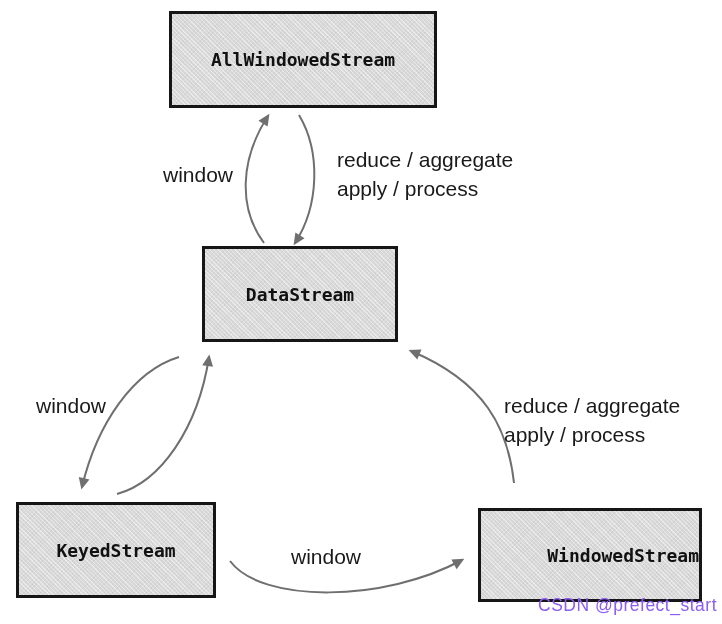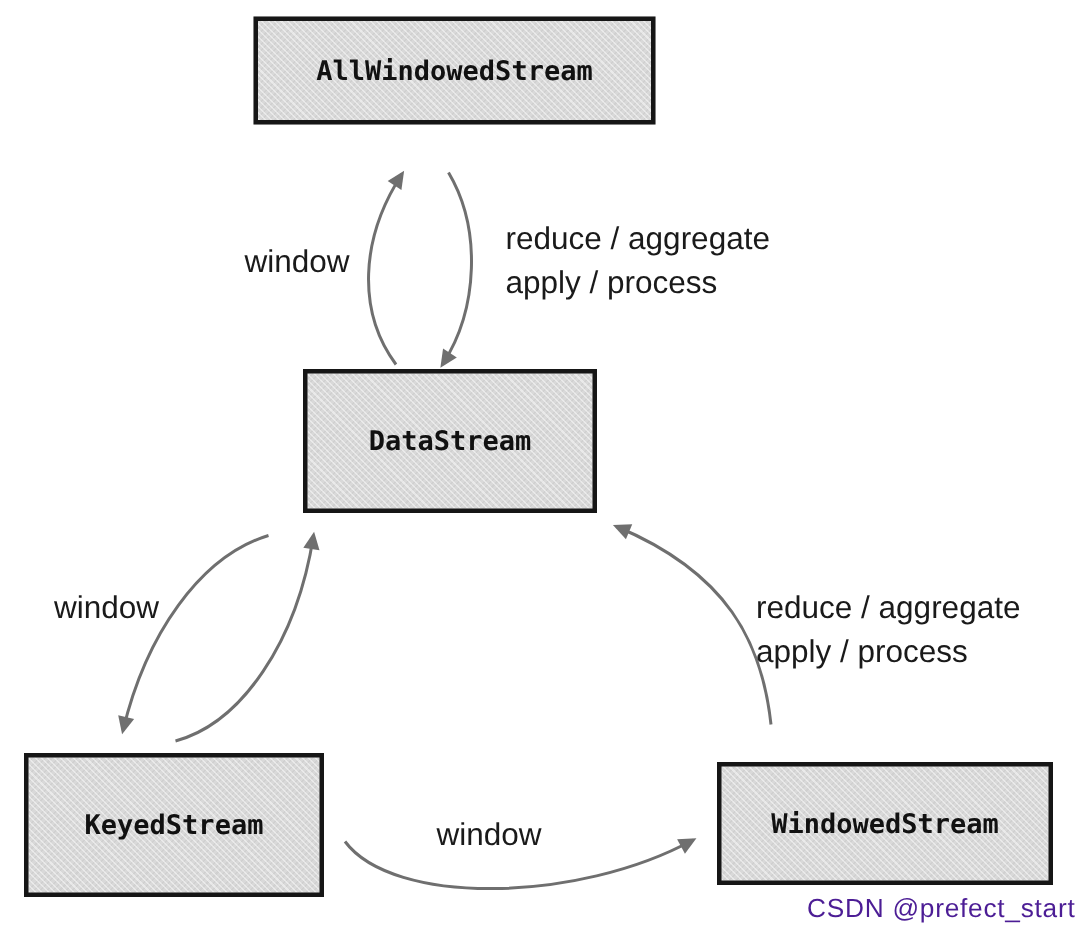--- a/index.html
+++ b/index.html
@@ -37,45 +37,45 @@
     border: 3px solid #161616;
     display: flex;
     align-items: center;
     justify-content: center;
     font-family: "DejaVu Sans Mono", monospace;
     font-weight: bold;
     font-size: 18px;
     color: #111111;
     letter-spacing: 0px;
   }
-  .node-all-windowed { left: 169px; top: 11px;  width: 268px; height: 72px; }
+  .node-all-windowed { left: 169px; top: 11px;  width: 268px; height: 97px; }
   .node-data         { left: 202px; top: 246px; width: 196px; height: 96px; }
   .node-keyed        { left: 16px;  top: 502px; width: 200px; height: 96px; }
-  .node-windowed     { left: 478px; top: 508px; width: 224px; height: 82px; }
+  .node-windowed     { left: 478px; top: 508px; width: 224px; height: 94px; justify-content: flex-end; }
 
   .edge-label {
     position: absolute;
     font-size: 21px;
     color: #1a1a1a;
     line-height: 29px;
     white-space: nowrap;
   }
   .lbl-window-top   { left: 163px; top: 160px; }
   .lbl-reduce-top   { left: 337px; top: 145px; }
   .lbl-keyby        { left: 36px;  top: 391px; }
   .lbl-agg          { left: 212px; top: 374px; line-height: 25.5px; }
   .lbl-window-bot   { left: 291px; top: 542px; }
   .lbl-reduce-right { left: 504px; top: 391px; }
 
   .watermark {
     position: absolute;
     right: 5px;
     top: 595px;
     font-size: 17.5px;
-    color: #4c1d95;
+    color: #8b5cf6;
     letter-spacing: 0.5px;
     white-space: nowrap;
   }
 </style>
 </head>
 <body>
 
 <div class="canvas">
 
   <svg class="edges-svg" viewBox="0 0 722 624" xmlns="http://www.w3.org/2000/svg">

